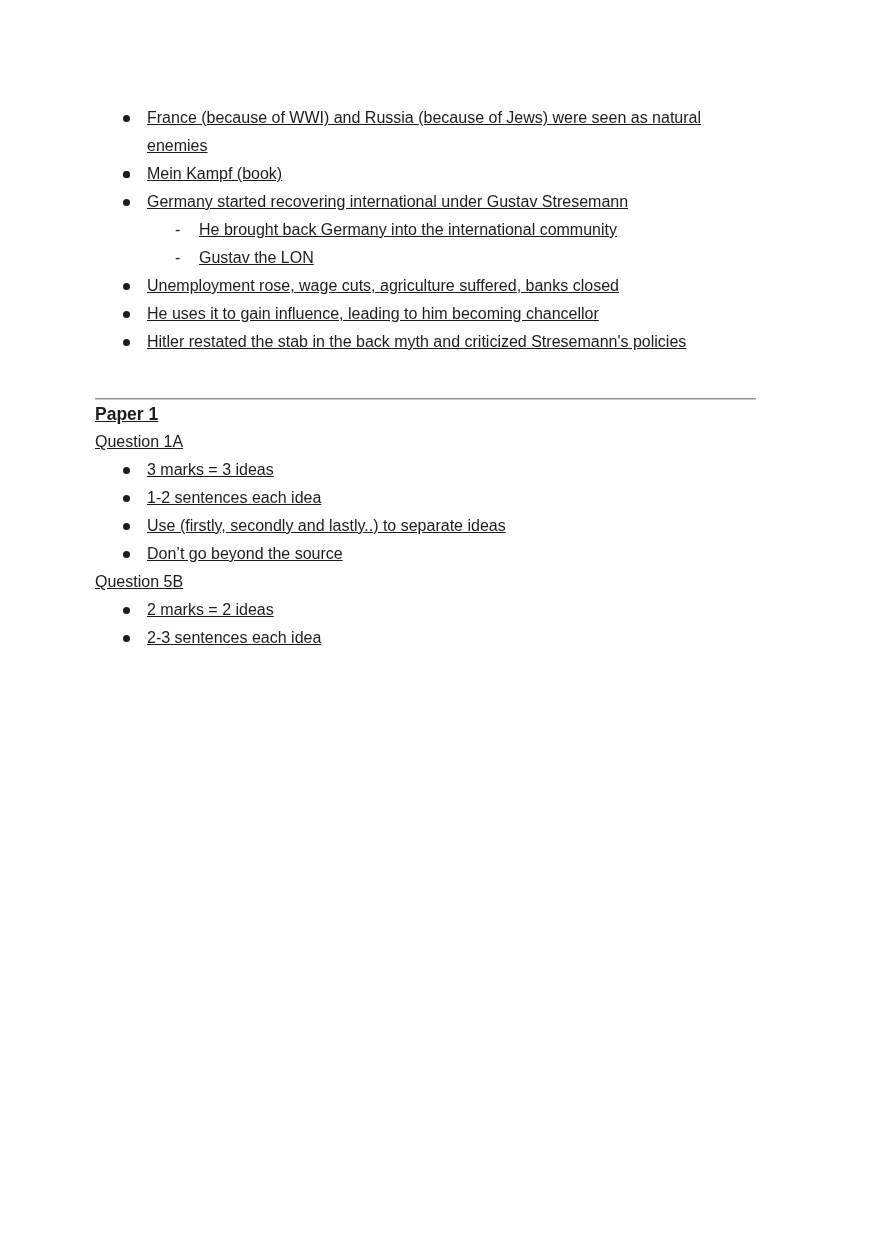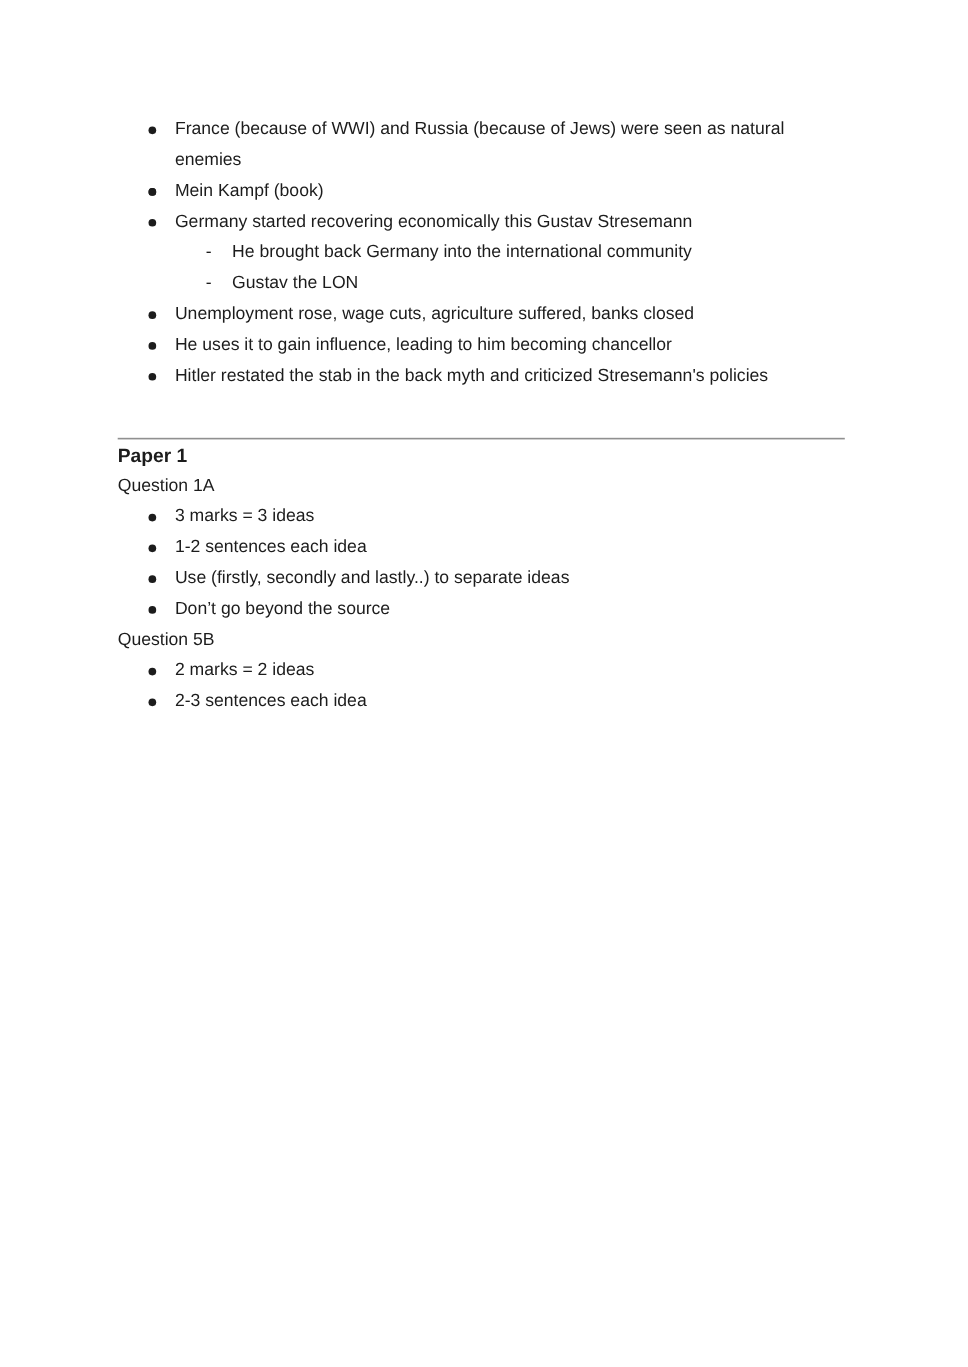--- a/index.html
+++ b/index.html
@@ -11,25 +11,26 @@
     position: relative;
     width: 880px;
     height: 1243px;
     background: #ffffff;
     overflow: hidden;
     font-family: "Liberation Sans", sans-serif;
     color: #1c1c1c;
   }
   .content {
     position: absolute;
-    left: 107px;
+    left: 95px;
     top: 104px;
     width: 661px;
     font-size: 16px;
     line-height: 28px;
+    text-decoration: underline;
   }
   .list { margin: 0; padding: 0; }
   .li { position: relative; }
   .li.l1 { padding-left: 52px; }
   .li.l1 .marker-disc {
     position: absolute;
     left: 28px;
     top: 11px;
     width: 7px;
     height: 7px;
@@ -63,21 +64,21 @@
 </style>
 </head>
 <body>
 
 <div class="page">
   <div class="content" id="doc-content">
       <div class="list">
         <div class="li l1"><span class="marker-disc"></span><span class="item-text">France (because of WWI) and Russia (because of Jews) were seen as natural<br>enemies</span></div>
         <div class="li l1"><span class="marker-disc"></span></div>
         <div class="li l1"><span class="marker-disc"></span><span class="item-text">Mein Kampf (book)</span></div>
-        <div class="li l1"><span class="marker-disc"></span><span class="item-text">Germany started recovering economically this Gustav Stresemann</span></div>
+        <div class="li l1"><span class="marker-disc"></span><span class="item-text">Germany started recovering international under Gustav Stresemann</span></div>
         <div class="li l2"><span class="marker-dash">-</span><span class="item-text">He brought back Germany into the international community</span></div>
         <div class="li l2"><span class="marker-dash">-</span><span class="item-text">Gustav the LON</span></div>
       </div>
       <div class="list">
         <div class="li l1"><span class="marker-disc"></span><span class="item-text">Unemployment rose, wage cuts, agriculture suffered, banks closed</span></div>
         <div class="li l1"><span class="marker-disc"></span><span class="item-text">He uses it to gain influence, leading to him becoming chancellor</span></div>
         <div class="li l1"><span class="marker-disc"></span><span class="item-text">Hitler restated the stab in the back myth and criticized Stresemann's policies</span></div>
       </div>
       <div class="divider"></div>
       <div class="heading">Paper 1</div>

